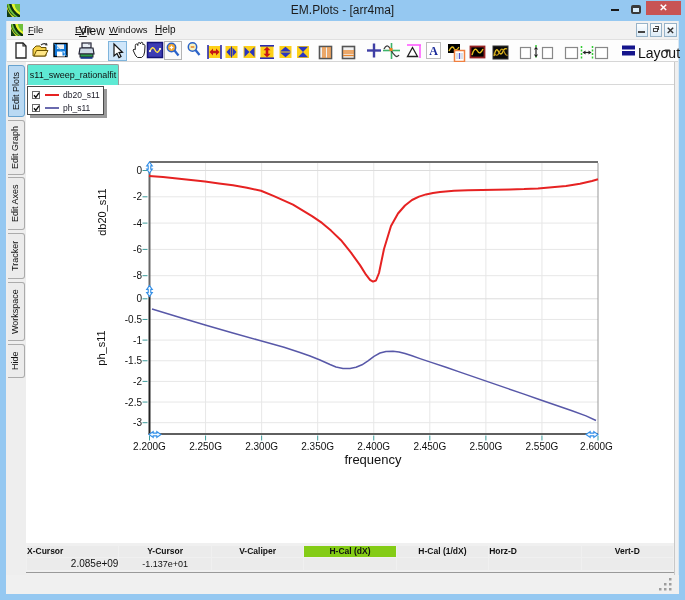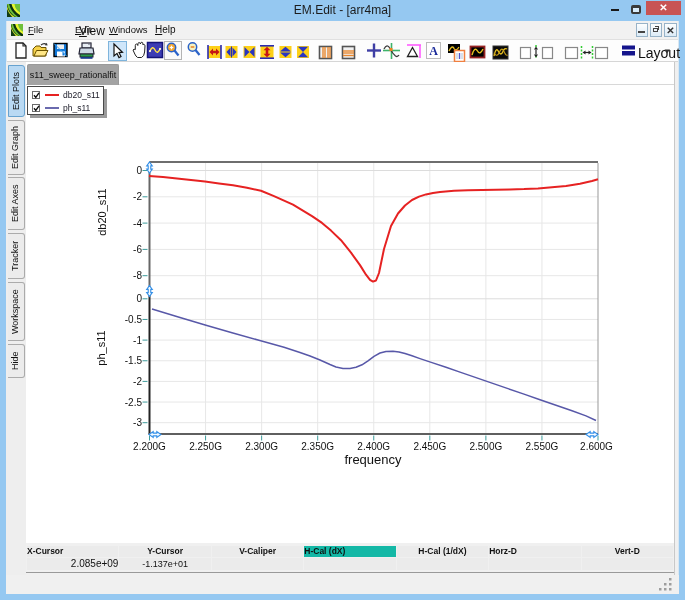--- a/index.html
+++ b/index.html
@@ -11,21 +11,21 @@
 <body>
 
 <div class="abs" style="left:0;top:0;width:685px;height:21px;background:#95c8f1;"></div>
 <svg class="abs" style="left:7px;top:4px;" width="13" height="13" viewBox="0 0 13 13">
  <rect width="13" height="13" fill="#6fbf3a"></rect>
  <path d="M0 0 L0 13 L9 13 Q2 9 0 0 Z" fill="#133c14"></path>
  <path d="M2 0 Q4 8 11 13 L13 13 L13 10 Q6 6 5 0 Z" fill="#0d3310"></path>
  <path d="M4.5 0 Q6 7 13 11 L13 8.5 Q8 5.5 7.5 0 Z" fill="#e6f52e"></path>
  <path d="M0 2 Q2 10 8 13 L5.2 13 Q1.5 9 0 5 Z" fill="#cfe32a"></path>
 </svg>
-<div class="abs" style="left:0;top:0;width:685px;height:21px;text-align:center;font-size:12px;color:#1c1c1c;line-height:20px;">EM.Edit - [arr4ma]</div>
+<div class="abs" style="left:0;top:0;width:685px;height:21px;text-align:center;font-size:12px;color:#1c1c1c;line-height:20px;">EM.Plots - [arr4ma]</div>
 <div class="abs" style="left:611px;top:9px;width:8px;height:2px;background:#1a1a1a;"></div>
 <div class="abs" style="left:631px;top:4.5px;width:10px;height:9px;border:2px solid #3a3a3a;border-top:3px solid #3a3a3a;border-radius:2px;background:#d8ecfa;"></div>
 <div class="abs" style="left:646px;top:1px;width:35px;height:14px;background:#c85454;color:#fff;text-align:center;font-size:10px;line-height:14px;font-weight:bold;">✕</div>
 
 <div class="abs" style="left:6px;top:21px;width:673px;height:573px;background:#f0f0f0;border:1px solid #d9e7f2;"></div>
 
 <div class="abs" style="left:7px;top:21px;width:671px;height:18px;background:#f1f1f1;"></div>
 <svg class="abs" style="left:11px;top:24px;" width="12" height="12" viewBox="0 0 13 13">
  <rect width="13" height="13" fill="#6fbf3a"></rect>
  <path d="M0 0 L0 13 L9 13 Q2 9 0 0 Z" fill="#133c14"></path>
@@ -164,21 +164,21 @@
 <style>
   .sidetab { width:17px; background:#ececec; border:1px solid #ababab; border-right:none;
     border-radius:3px 0 0 3px; font-size:9px; color:#111;
     writing-mode:vertical-rl; transform:rotate(180deg); text-align:center; line-height:15px; }
 </style>
 
 <div class="abs" style="left:26px;top:62px;width:648px;height:481px;background:#ffffff;"></div>
 <div class="abs" style="left:674px;top:62px;width:1px;height:513px;background:#c8c8c8;"></div>
 
 <div class="abs" style="left:26px;top:84px;width:648px;height:1px;background:#d8d8d8;"></div>
-<div class="abs" style="left:27px;top:64px;width:92px;height:21px;background:#a3a3a3;border:1px solid #9a9a9a;border-bottom:none;border-radius:2px 2px 0 0;font-size:9px;color:#111;text-align:center;line-height:20px;">s11_sweep_rationalfit</div>
+<div class="abs" style="left:27px;top:64px;width:92px;height:21px;background:#5eead4;border:1px solid #9a9a9a;border-bottom:none;border-radius:2px 2px 0 0;font-size:9px;color:#111;text-align:center;line-height:20px;">s11_sweep_rationalfit</div>
 
 <div class="abs" style="left:27px;top:86px;width:77px;height:29px;background:#fff;border:1px solid #4a4a4a;box-shadow:3px 3px 0 #9a9a9a;">
   <div class="abs" style="left:4px;top:4px;width:8px;height:8px;border:1px solid #6a6a6a;background:#fff;"></div>
   <svg class="abs" style="left:4.5px;top:4.5px;" width="7" height="7">
       <path d="M1 3.2 L2.8 5.4 L6 0.8" stroke="#111" stroke-width="1.4" fill="none"></path>
     </svg>
   <div class="abs" style="left:17px;top:6.5px;width:14px;height:2px;background:#e62222;"></div>
   <div class="abs" style="left:35px;top:3px;font-size:8.5px;color:#20202c;">db20_s11</div>
   <div class="abs" style="left:4px;top:17px;width:8px;height:8px;border:1px solid #6a6a6a;background:#fff;"></div>
   <svg class="abs" style="left:4.5px;top:17.5px;" width="7" height="7">
@@ -266,21 +266,21 @@
     <path d="M586 434.5 L590.2 431.5 L590.2 433.1 L593.8 433.1 L593.8 431.5 L598 434.5 L593.8 437.5 L593.8 435.9 L590.2 435.9 L590.2 437.5 Z" fill="#f4faff" stroke="#3590e8" stroke-width="1.1"></path>
   </svg>
 
 <div class="abs" id="statustable" style="left:27px;top:546px;width:647px;height:25px;">
     <div class="abs" style="left:0px;top:0;width:91.42857142857143px;height:11px;background:#ebebeb;font-size:8.5px;font-weight:bold;color:#111;text-align:left;line-height:11px;">X-Cursor</div>
     <div class="abs" style="left:0px;top:12px;width:91.42857142857143px;height:12px;background:#ebebeb;font-size:10px;color:#111;text-align:right;line-height:12px;">2.085e+09</div>
     <div class="abs" style="left:92.42857142857143px;top:0;width:91.42857142857143px;height:11px;background:#ebebeb;font-size:8.5px;font-weight:bold;color:#111;text-align:center;line-height:11px;">Y-Cursor</div>
     <div class="abs" style="left:92.42857142857143px;top:12px;width:91.42857142857143px;height:12px;background:#ebebeb;font-size:9px;color:#111;text-align:center;line-height:12px;">-1.137e+01</div>
     <div class="abs" style="left:184.85714285714286px;top:0;width:91.42857142857143px;height:11px;background:#ebebeb;font-size:8.5px;font-weight:bold;color:#111;text-align:center;line-height:11px;">V-Caliper</div>
     <div class="abs" style="left:184.85714285714286px;top:12px;width:91.42857142857143px;height:12px;background:#ebebeb;font-size:9px;color:#111;text-align:center;line-height:12px;"></div>
-    <div class="abs" style="left:277.2857142857143px;top:0;width:91.42857142857143px;height:11px;background:#14b8a6;font-size:8.5px;font-weight:bold;color:#111;line-height:11px;">H-Cal (dX)</div>
+    <div class="abs" style="left:277.2857142857143px;top:0;width:91.42857142857143px;height:11px;background:#84cc16;font-size:8.5px;font-weight:bold;color:#111;text-align:center;line-height:11px;">H-Cal (dX)</div>
     <div class="abs" style="left:277.2857142857143px;top:12px;width:91.42857142857143px;height:12px;background:#ebebeb;font-size:9px;color:#111;text-align:center;line-height:12px;"></div>
     <div class="abs" style="left:369.7142857142857px;top:0;width:91.42857142857143px;height:11px;background:#ebebeb;font-size:8.5px;font-weight:bold;color:#111;text-align:center;line-height:11px;">H-Cal (1/dX)</div>
     <div class="abs" style="left:369.7142857142857px;top:12px;width:91.42857142857143px;height:12px;background:#ebebeb;font-size:9px;color:#111;text-align:center;line-height:12px;"></div>
     <div class="abs" style="left:462.14285714285717px;top:0;width:91.42857142857143px;height:11px;background:#ebebeb;font-size:8.5px;font-weight:bold;color:#111;text-align:left;line-height:11px;">Horz-D</div>
     <div class="abs" style="left:462.14285714285717px;top:12px;width:91.42857142857143px;height:12px;background:#ebebeb;font-size:9px;color:#111;text-align:center;line-height:12px;"></div>
     <div class="abs" style="left:554.5714285714286px;top:0;width:91.42857142857143px;height:11px;background:#ebebeb;font-size:8.5px;font-weight:bold;color:#111;text-align:center;line-height:11px;">Vert-D</div>
     <div class="abs" style="left:554.5714285714286px;top:12px;width:91.42857142857143px;height:12px;background:#ebebeb;font-size:9px;color:#111;text-align:center;line-height:12px;"></div>
   </div>
 
 <div class="abs" style="left:26px;top:572px;width:648px;height:1px;background:#9a9a9a;"></div>

